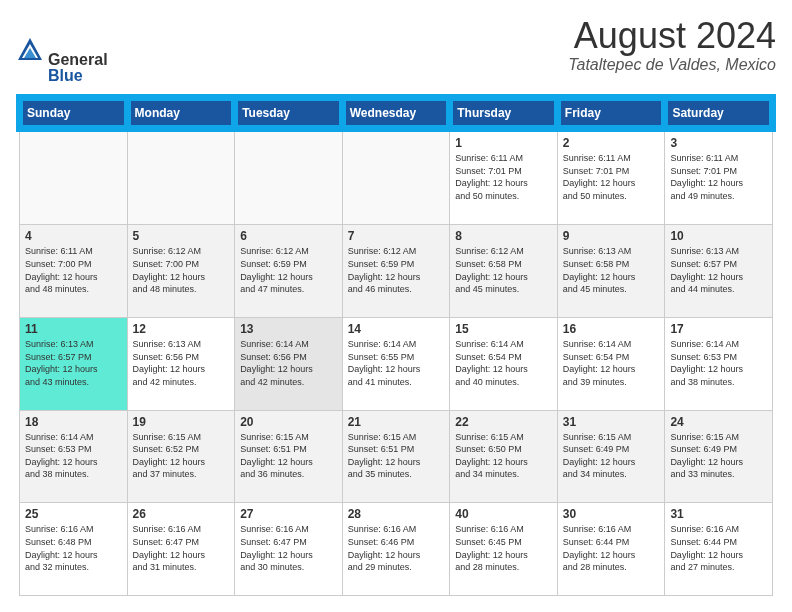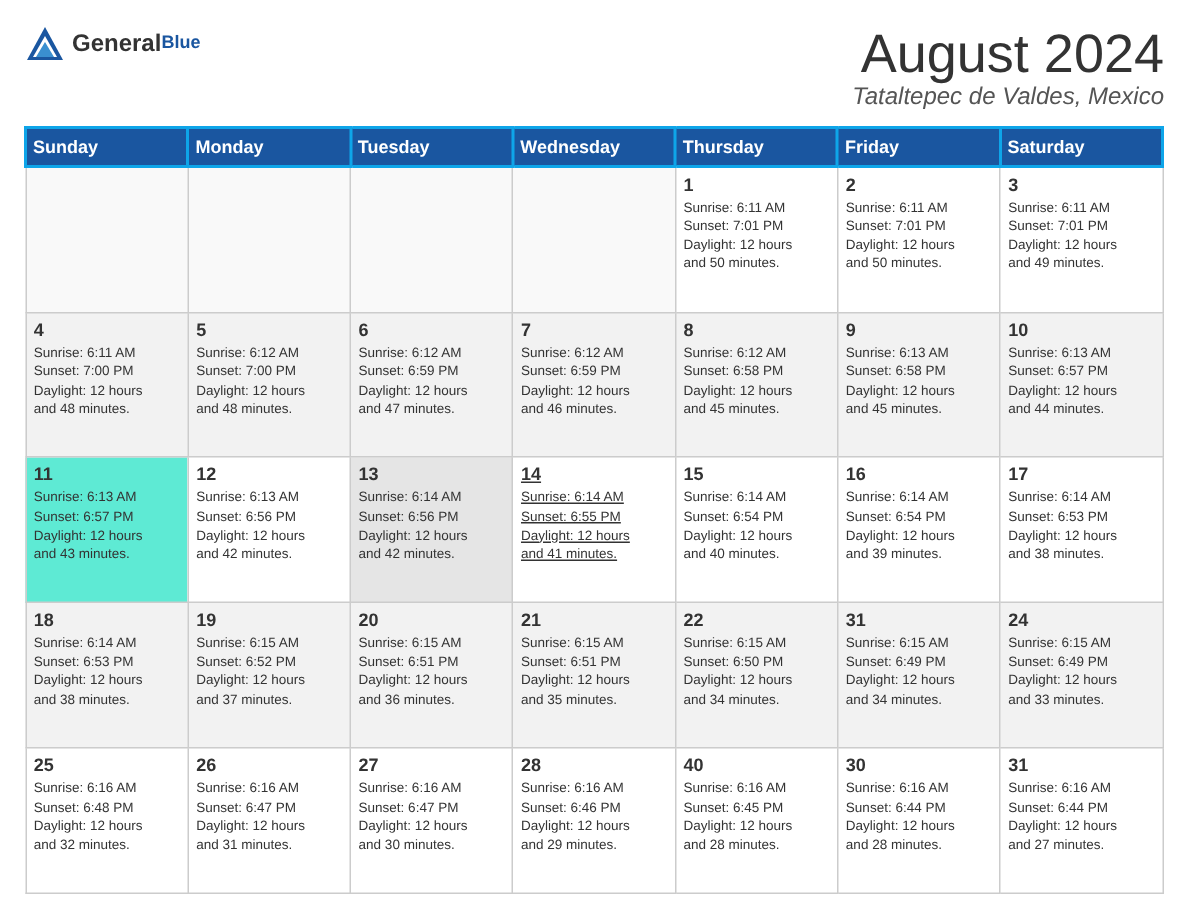--- a/index.html
+++ b/index.html
@@ -23,30 +23,31 @@
       align-items: flex-start;
       margin-bottom: 10px;
     }
     .logo {
       display: flex;
       align-items: center;
       gap: 4px;
     }
     .logo-text {
       display: flex;
-      flex-direction: row;
+      flex-direction: column;
       line-height: 1;
+      margin-top: 36px;
     }
     .logo-general {
       font-size: 16px;
       font-weight: bold;
       color: #333;
     }
     .logo-blue {
-      font-size: 12px;
+      font-size: 16px;
       font-weight: bold;
       color: #1a56a0;
     }
     .logo-icon {
       width: 28px;
       height: 28px;
     }
     .title-block {
       text-align: right;
     }
@@ -68,21 +69,21 @@
       width: 100%;
       table-layout: fixed;
     }
     .calendar th {
       background: #1a56a0;
       color: #fff;
       font-size: 12px;
       font-weight: bold;
       padding: 5px 4px;
       text-align: left;
-      border: 2px solid #0ea5e9;
+      border: 7px solid #0ea5e9;
     }
     .calendar td {
       vertical-align: top;
       padding: 4px 5px;
       border: 1px solid #ccc;
       font-size: 9.5px;
       color: #333;
       width: calc(100% / 7);
       background: #fff;
     }
@@ -236,21 +237,21 @@
 Daylight: 12 hours
 and 42 minutes.</div>
           </td>
           <td style="background: #e5e5e5;">
             <span class="day-num">13</span>
             <div class="day-info" style="white-space: pre-line;">Sunrise: 6:14 AM
 Sunset: 6:56 PM
 Daylight: 12 hours
 and 42 minutes.</div>
           </td>
-          <td style="background: rgb(255, 255, 255); text-decoration: underline;">
+          <td style="background: rgb(255, 255, 255);">
             <span class="day-num">14</span>
             <div class="day-info" style="white-space: pre-line;">Sunrise: 6:14 AM
 Sunset: 6:55 PM
 Daylight: 12 hours
 and 41 minutes.</div>
           </td>
           <td style="background: rgb(255, 255, 255);">
             <span class="day-num">15</span>
             <div class="day-info" style="white-space: pre-line;">Sunrise: 6:14 AM
 Sunset: 6:54 PM

